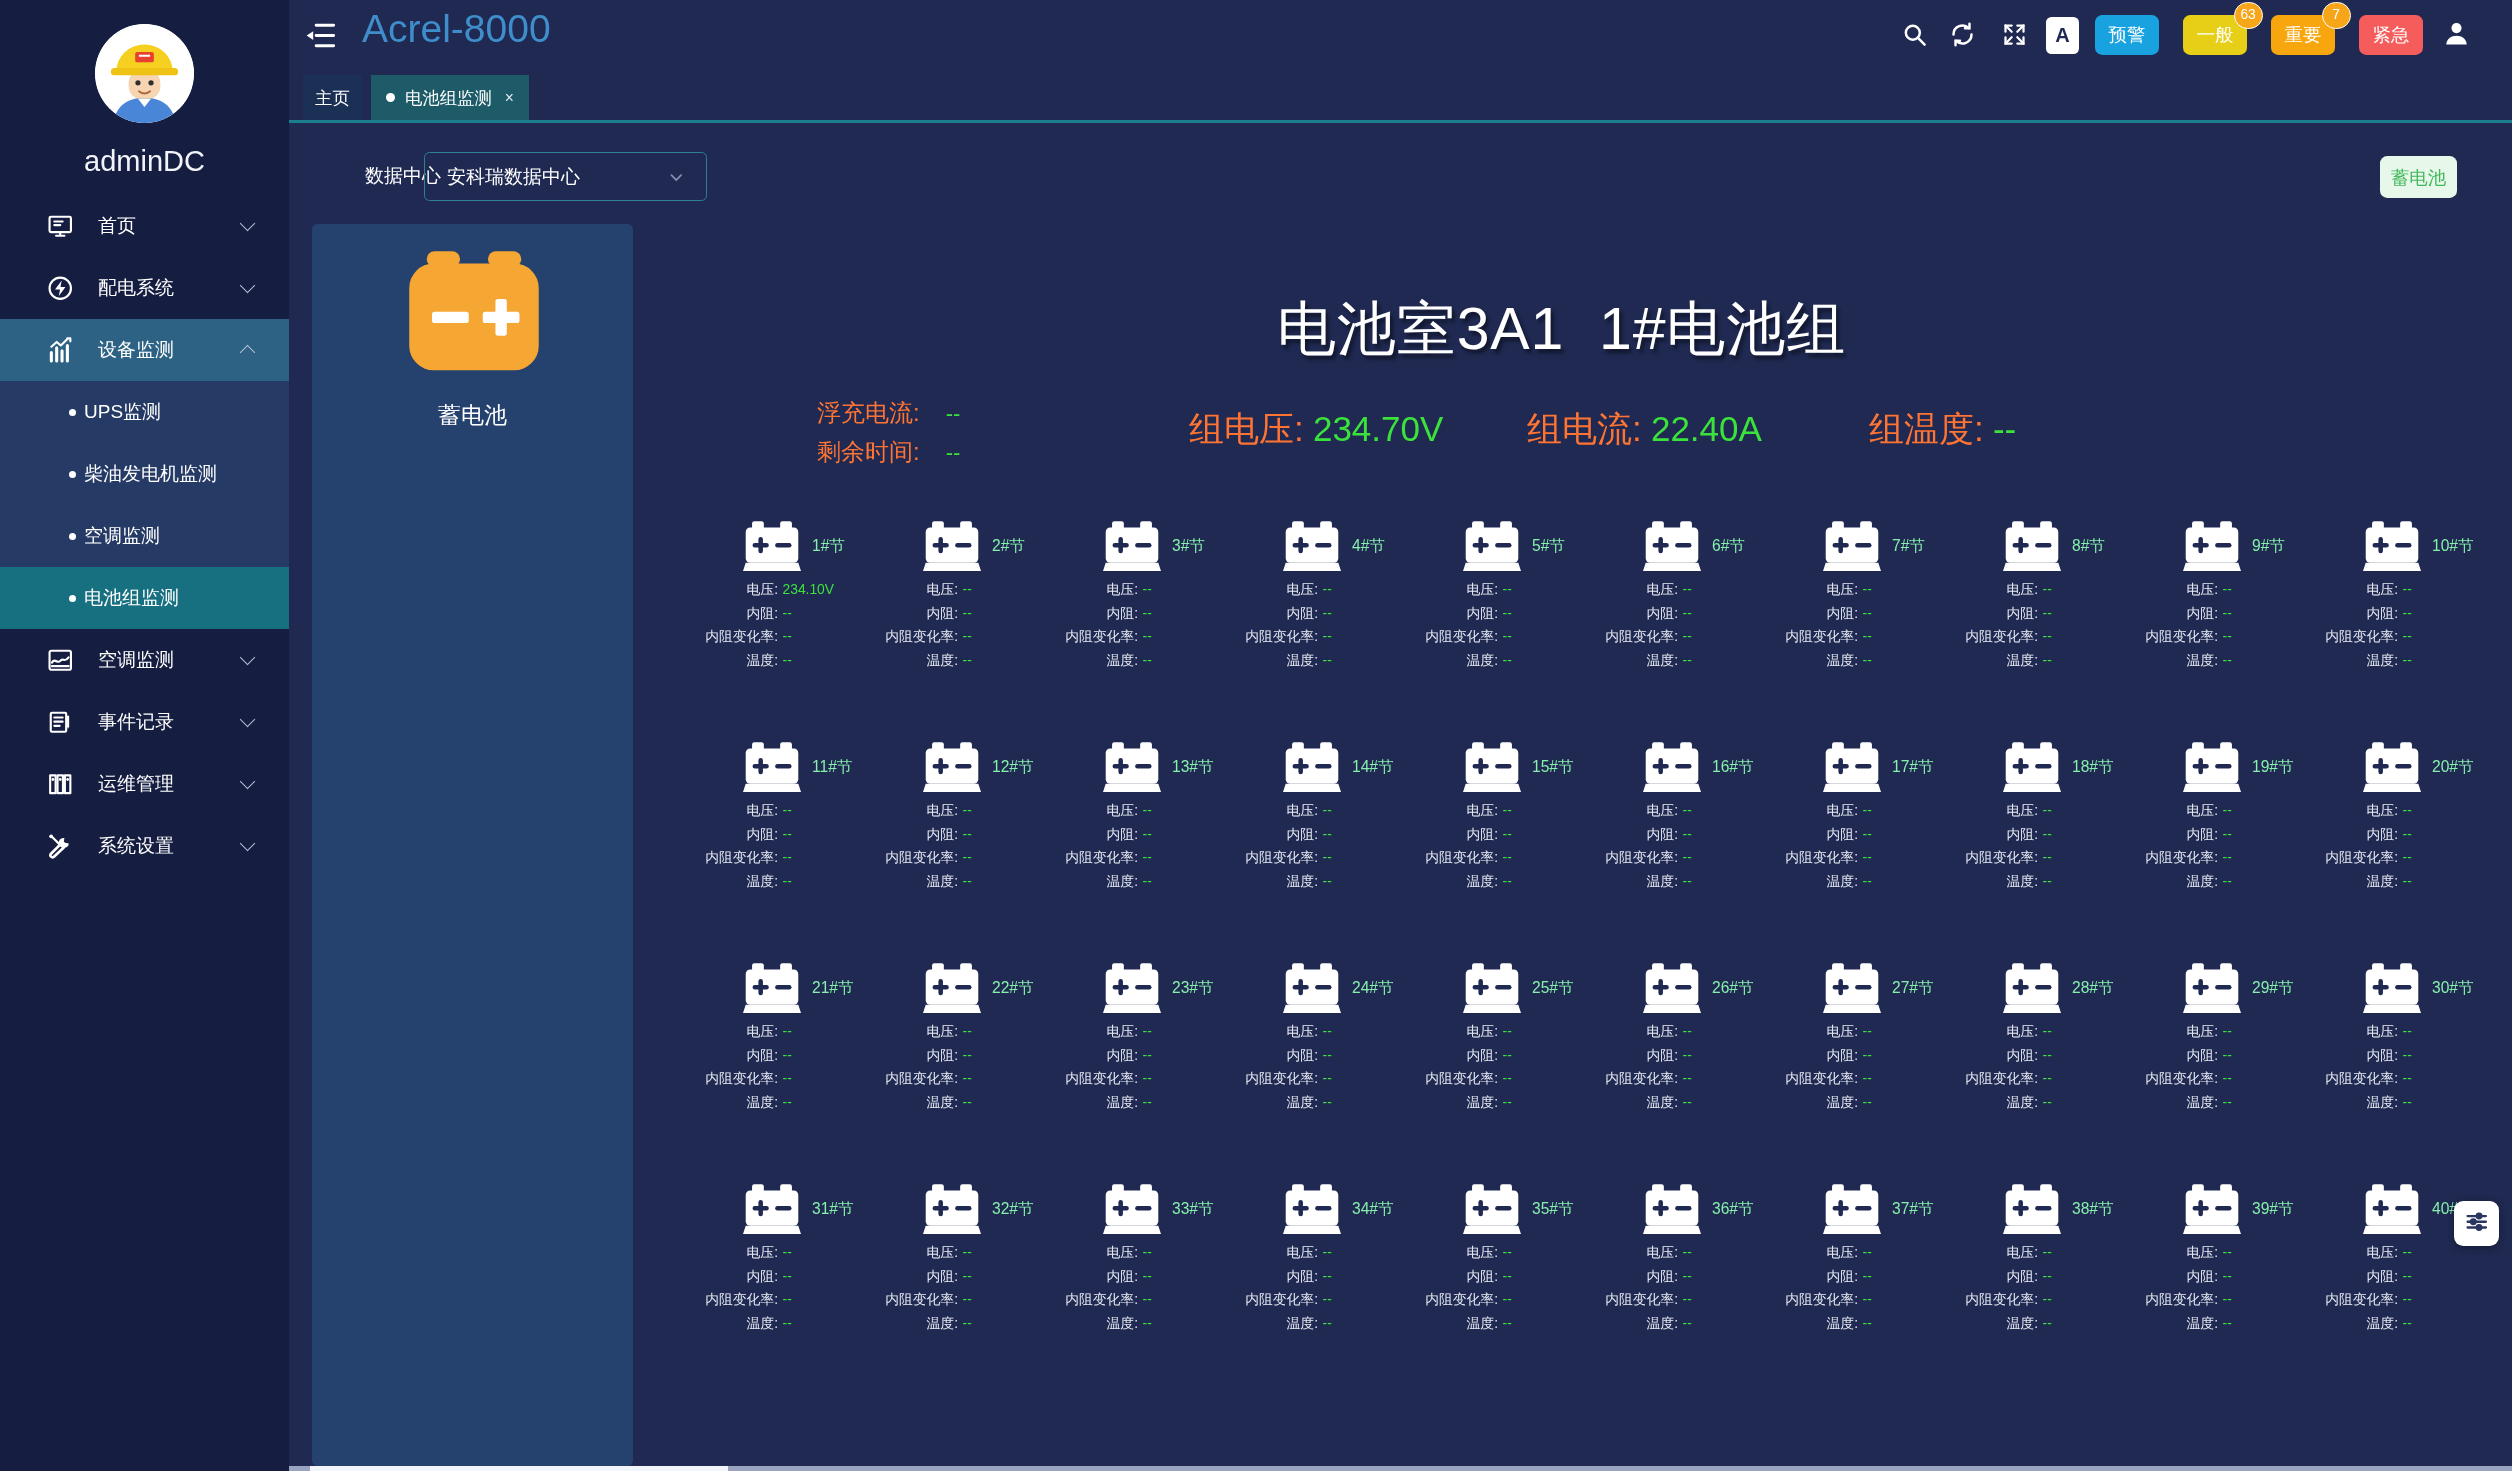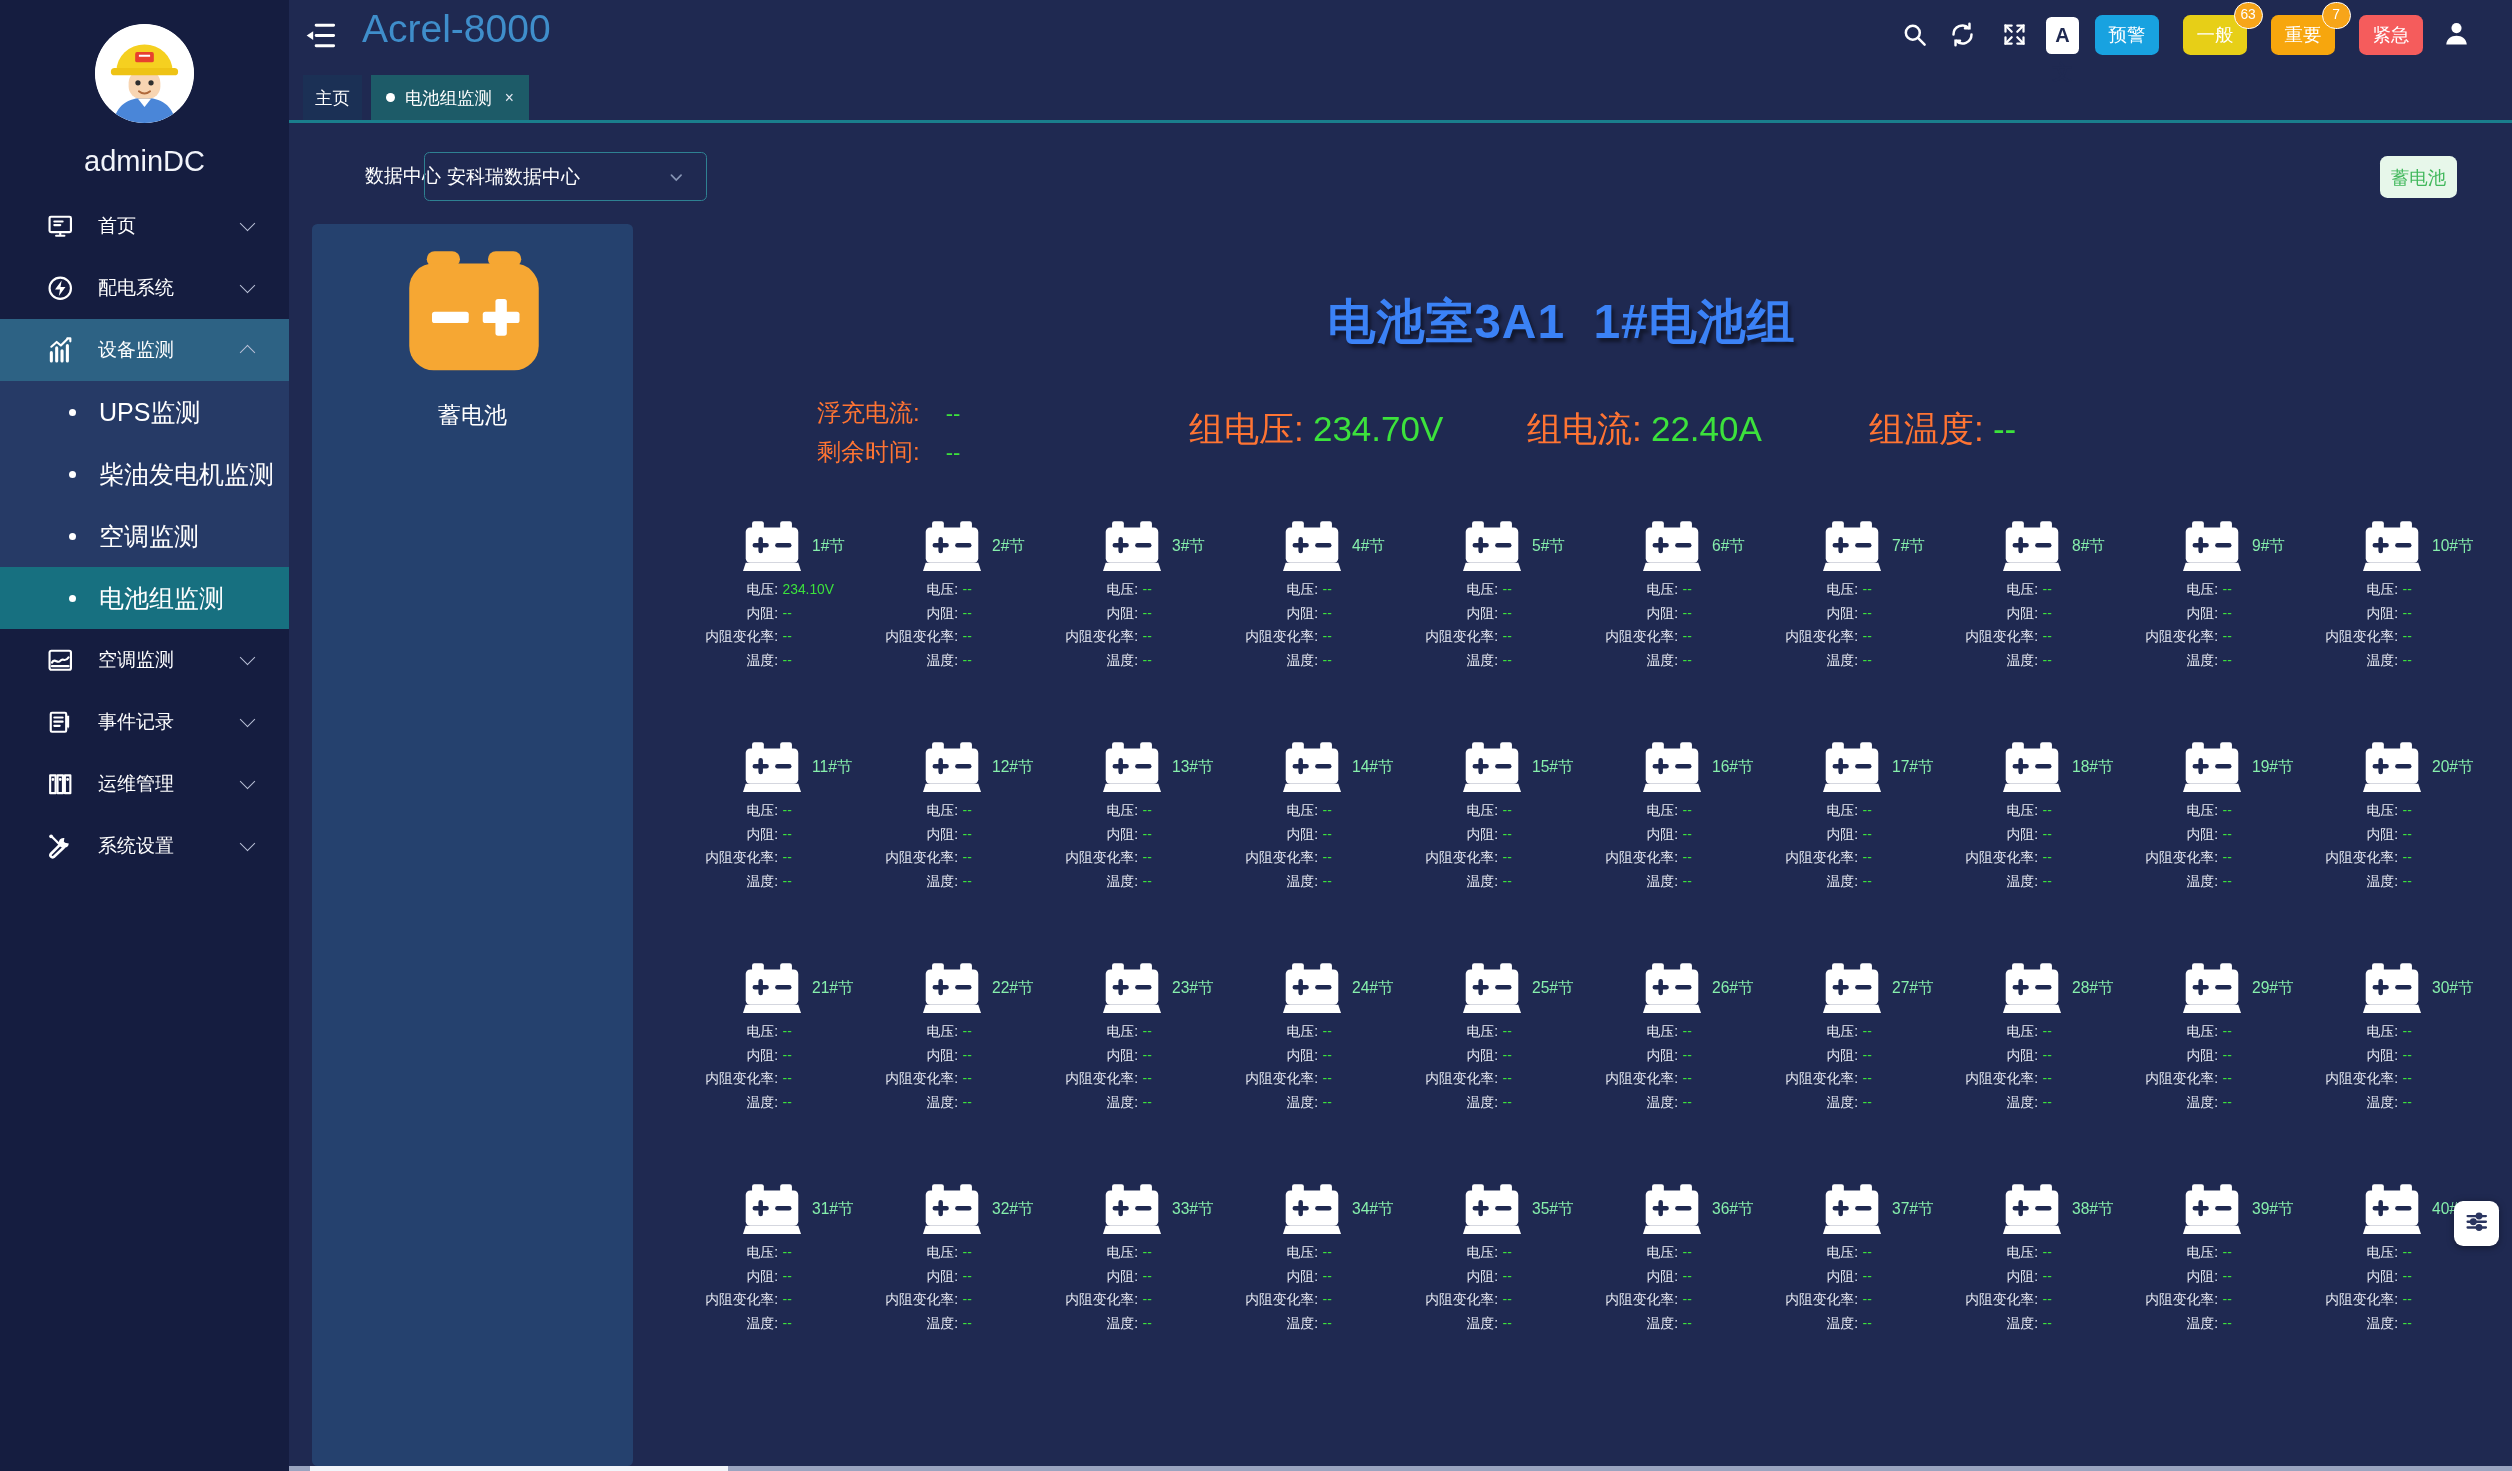--- a/index.html
+++ b/index.html
@@ -18,21 +18,21 @@
   .nav-icon svg { width:28.5px; height:28.5px; }
   .nav-label { position:absolute; left:98px; top:0; line-height:62px; font-size:19px; }
   .chev { position:absolute; left:242px; width:11px; height:11px;
     border-left:1.8px solid #b9c0d6; border-bottom:1.8px solid #b9c0d6; }
   .chev.down { top:23px; transform:rotate(-45deg); }
   .chev.up   { top:27.5px; transform:rotate(135deg); }
   .nav-sub { background:#263a66; }
   .sub-item { position:relative; height:62px; color:#fff; cursor:pointer; }
   .sub-item.active { background:#177080; }
   .sub-dot { position:absolute; left:69px; top:27.5px; width:7.3px; height:7.3px; border-radius:50%; background:#fff; }
-  .sub-label { position:absolute; left:99px; line-height:62px; font-size:25px; }
+  .sub-label { position:absolute; left:84px; line-height:62px; font-size:19px; }
 
   
   .hamburger { position:absolute; left:303px; top:18.4px; width:35px; height:35px; color:#fff; cursor:pointer; }
   .hamburger svg { width:35px; height:35px; }
   .app-title { position:absolute; left:362px; top:7.3px; font-size:39px; font-weight:500; color:#3f8ecb; }
   .hicon { position:absolute; top:21px; width:27px; height:27px; color:#fff; cursor:pointer; }
   .hicon svg { width:27px; height:27px; }
   .translate-btn { position:absolute; left:2046px; top:16.5px; width:33px; height:37px; background:#fff;
     border-radius:5.5px; color:#1f2951; font-weight:bold; font-size:20px; text-align:center; line-height:37px; cursor:pointer; }
   .alarm-buttons { position:absolute; left:2095px; top:14.7px; display:flex; gap:24px; }
@@ -62,21 +62,21 @@
     background:#e7f7ea; color:#41b85c; font-size:18.4px; border:none; border-radius:7.3px; font-family:inherit; cursor:pointer; }
 
   
   .device-panel { position:absolute; left:312px; top:224px; width:321px; height:1242px;
     background:#25416e; border-radius:5.5px; }
   .big-batt { position:absolute; left:92px; top:22px; width:140px; height:138px; cursor:pointer; }
   .device-label { position:absolute; top:176px; width:100%; text-align:center; color:#fff; font-size:23px; }
 
   
   .page-title { position:absolute; left:634px; top:290px; width:1855px; text-align:center;
-    font-size:48px; font-weight:bold; color:#3b82f6; white-space:pre; letter-spacing:0.9px;
+    font-size:59px; font-weight:normal; color:#ffffff; white-space:pre; letter-spacing:0.9px;
     text-shadow:2.8px 3.7px 3.7px rgba(0,0,0,.45); }
   .float-stats { position:absolute; left:817px; top:393px; }
   .float-row { height:39px; line-height:39px; font-size:24px; }
   .olabel { color:#ff7433; }
   .gval { color:#3ce23c; }
   .float-row .gval { margin-left:26px; font-size:22px; }
   .gstat { position:absolute; top:406px; font-size:35px; }
   .gstat .gval { margin-left:9.2px; }
   .gstat-voltage { left:1189px; } .gstat-current { left:1527px; } .gstat-temp { left:1869px; }
 

